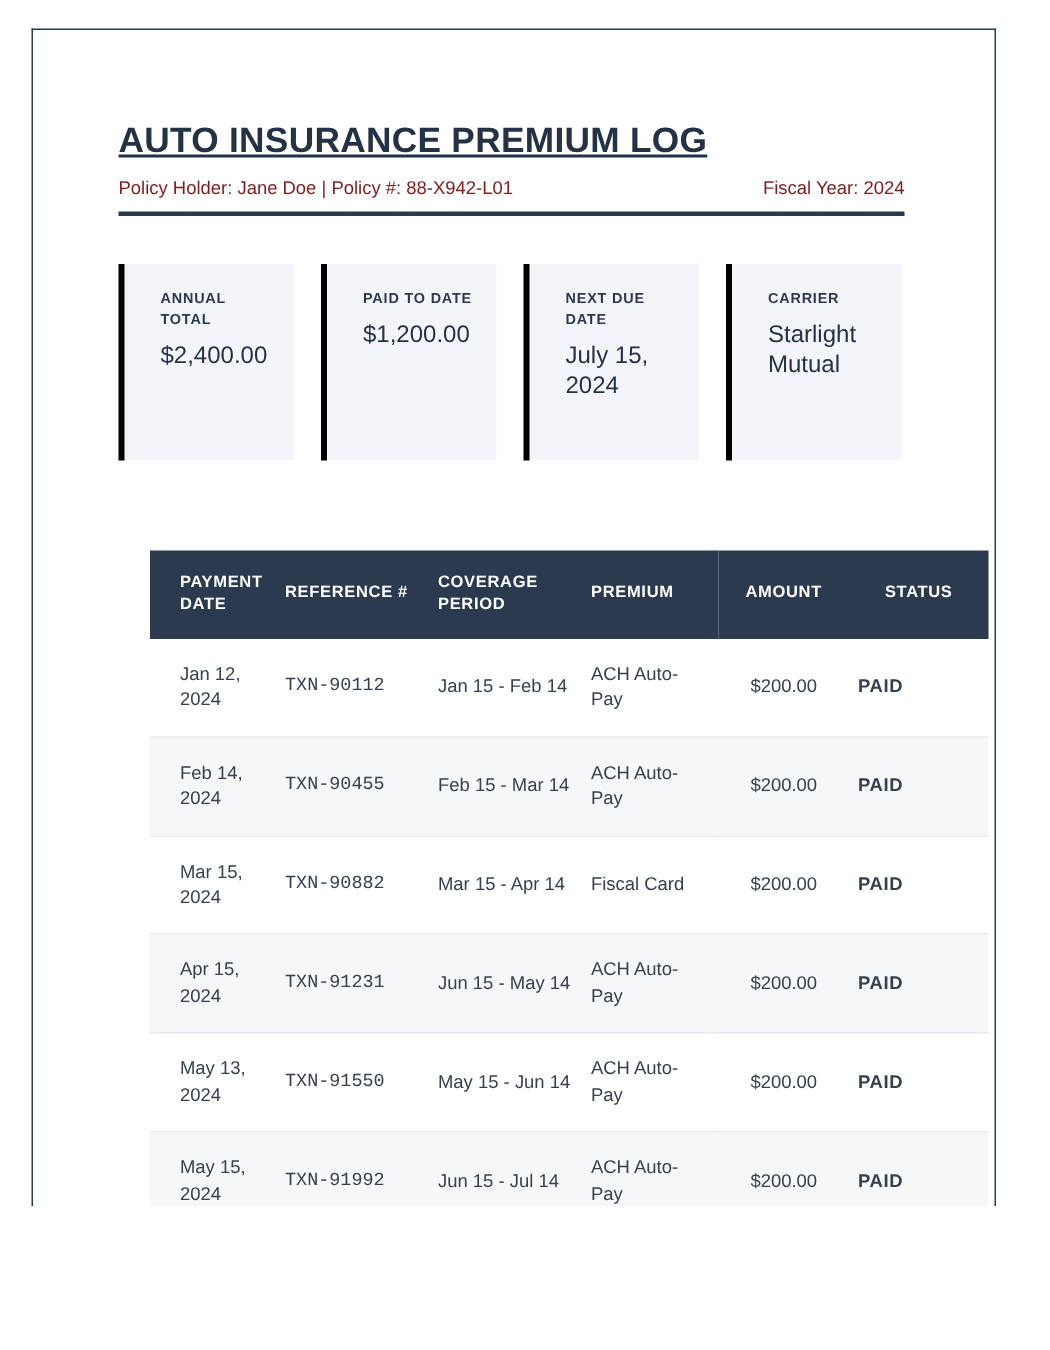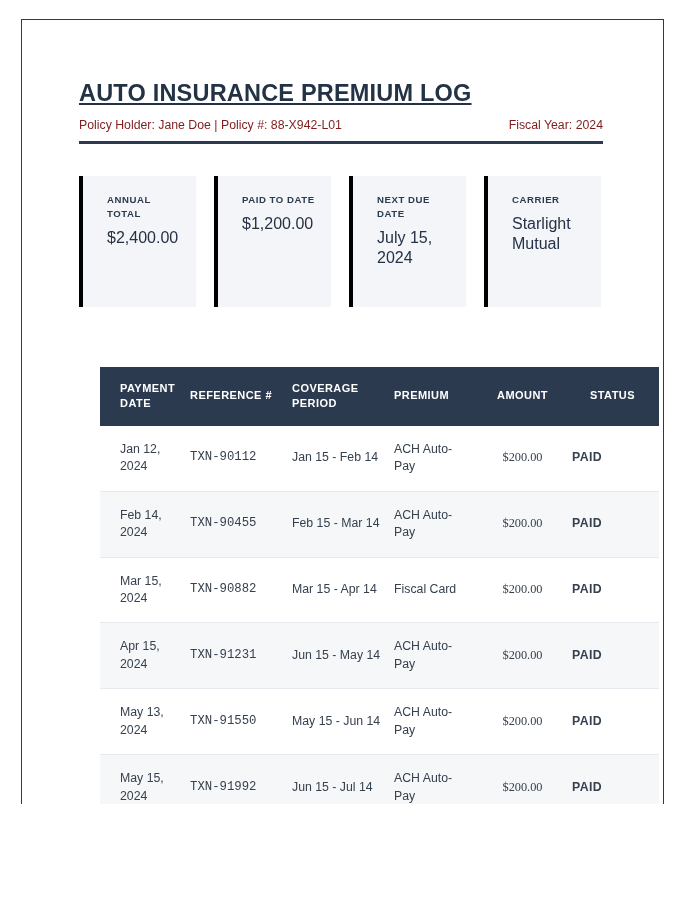--- a/index.html
+++ b/index.html
@@ -127,21 +127,21 @@
   .ledger tbody td:first-child { padding-left: 20px; }
   .ledger tbody tr:nth-child(even) td { background: #f6f7f9; }
 
   .mono {
     font-family: "Liberation Mono", "DejaVu Sans Mono", monospace;
     font-size: 11.6px;
     color: #3a4552;
   }
   td.amount {
     text-align: center;
-    font-family: Liberation Serif, serif;
+    font-family: Liberation Sans, sans-serif;
     font-size: 11.8px;
     color: #2f3a47;
     padding-left: 0;
   }
   td.status {
     text-align: left;
     font-size: 11.4px;
     font-weight: bold;
     letter-spacing: 0.4px;
     color: #27a35a;

